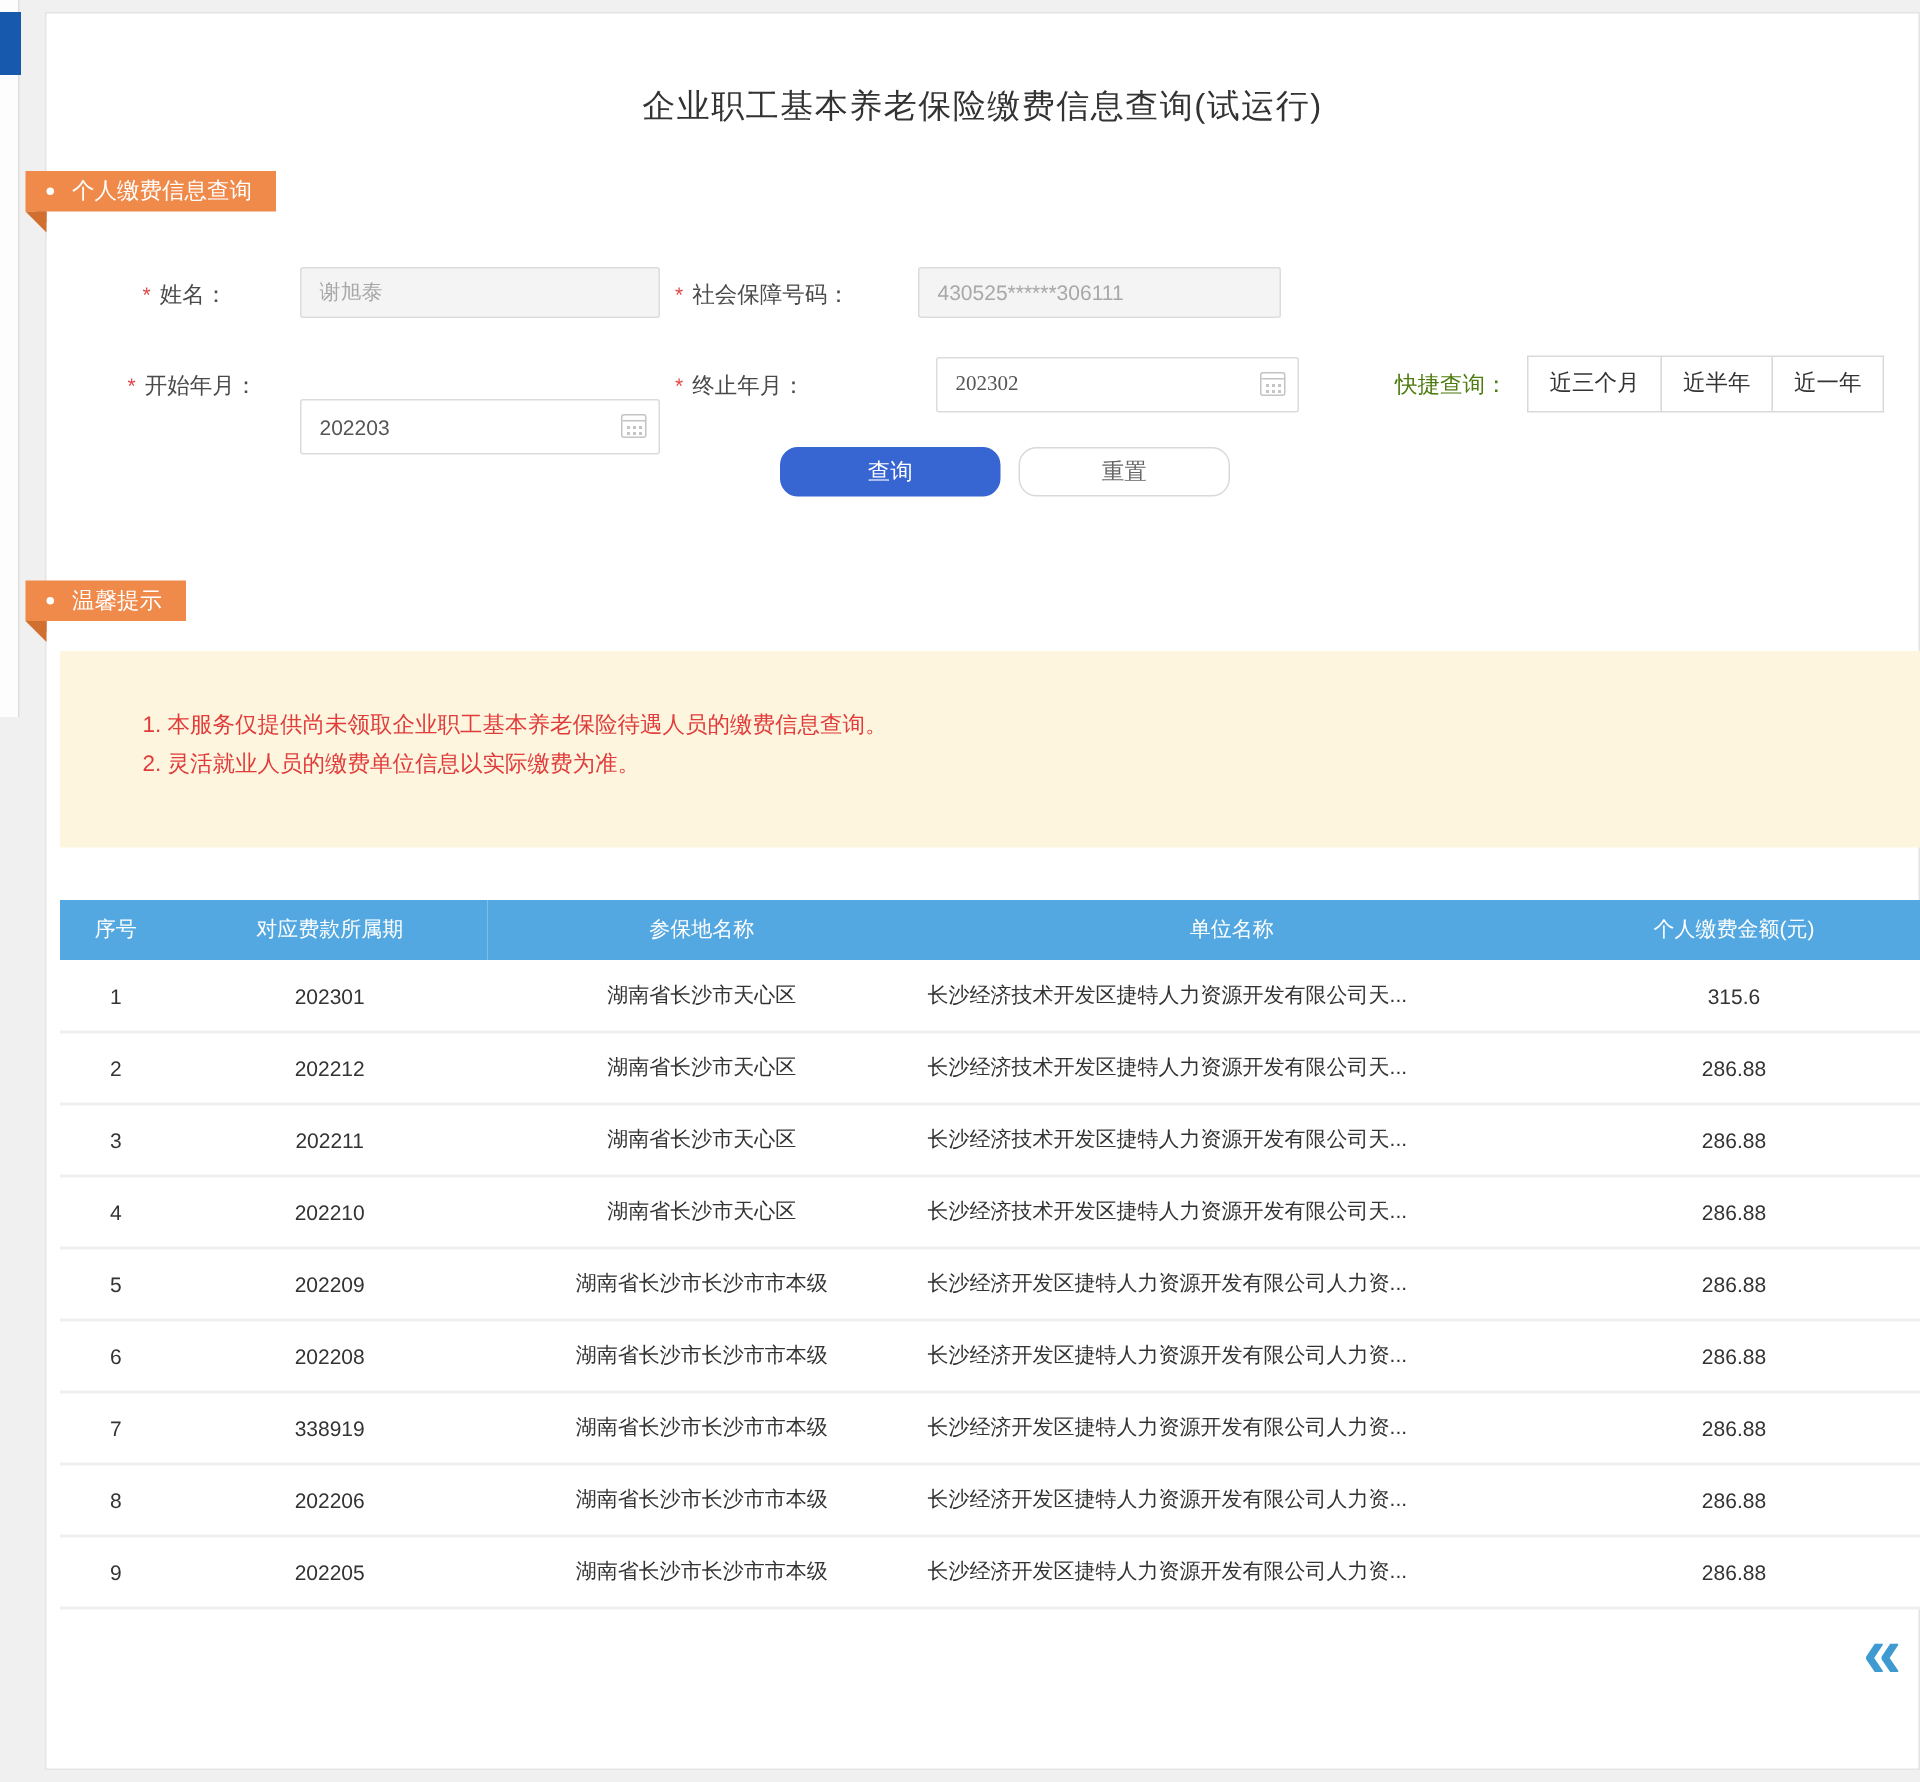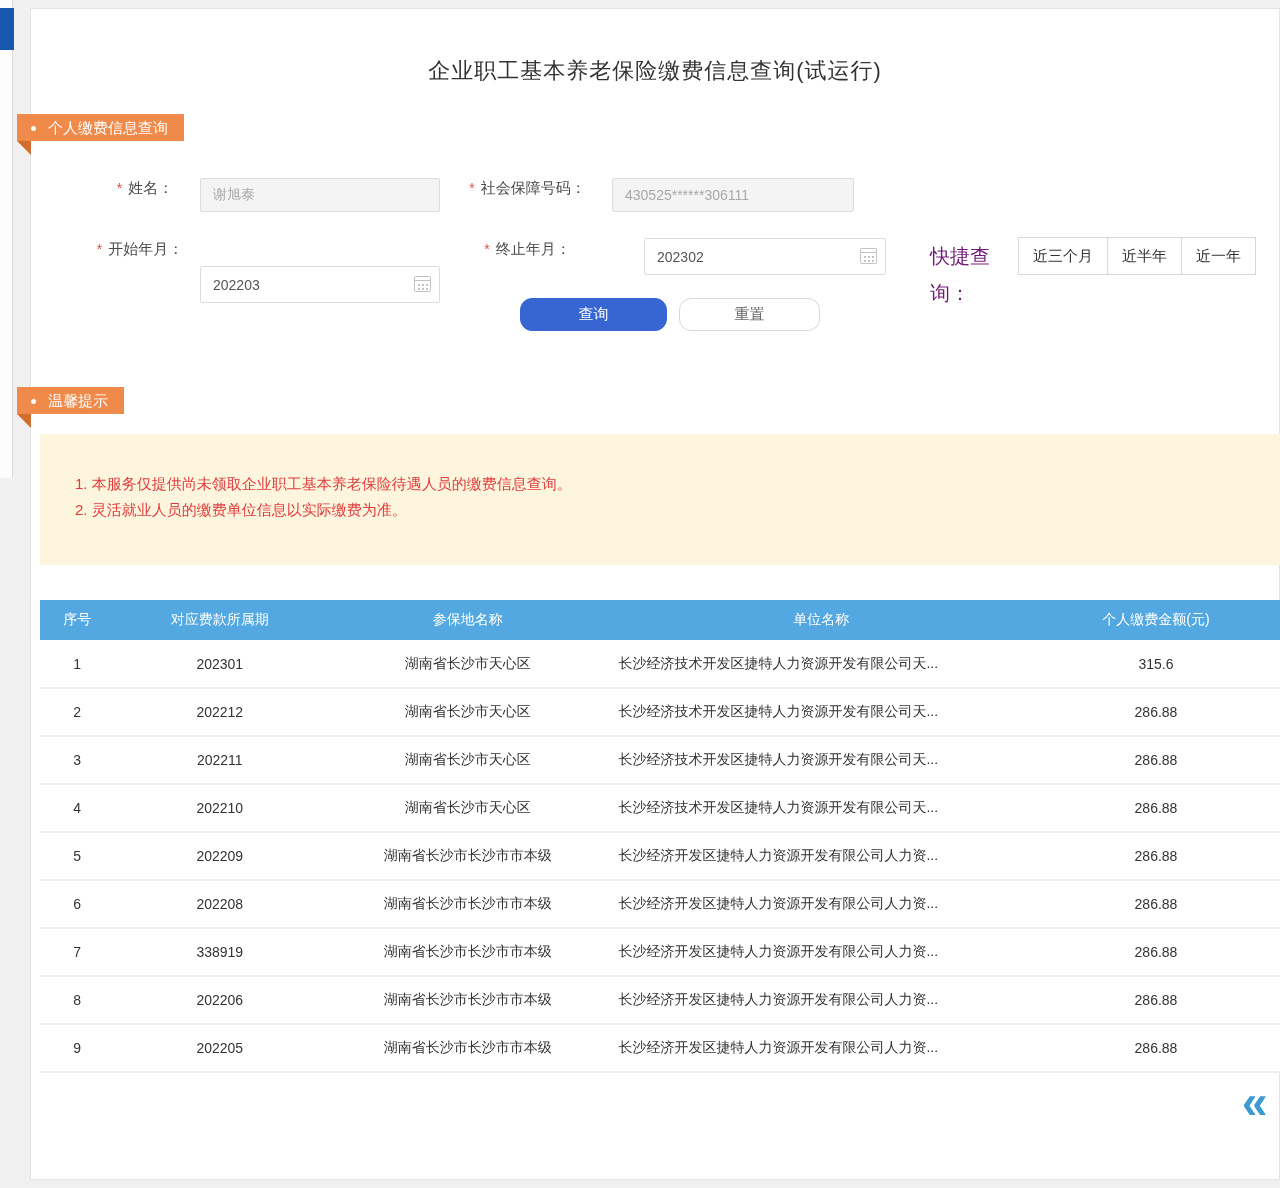--- a/index.html
+++ b/index.html
@@ -12,40 +12,40 @@
   .panel { position:absolute; left:30px; top:8px; width:1250px; height:1172px; background:#ffffff; border:1px solid #e4e4e4; }
 
   .title { position:absolute; left:30px; top:56px; width:1250px; text-align:center; font-size:22px; font-weight:400; color:#333; letter-spacing:1px; }
 
   .ribbon { position:absolute; left:17px; height:27px; line-height:27px; background:#ef8a4a; color:#fff; font-size:15px; padding:0 16px 0 14px; }
   .ribbon .dot { display:inline-block; width:5px; height:5px; border-radius:50%; background:#fff; vertical-align:middle; margin-right:12px; margin-top:-2px; }
   .ribbon::after { content:""; position:absolute; left:0; top:100%; width:0; height:0; border:7px solid #d06f2f; border-left-color:transparent; border-bottom-color:transparent; }
   .ribbon-query { top:114px; }
   .ribbon-tips { top:387px; }
 
-  .form-label { position:absolute; height:34px; line-height:20px; font-size:15px; color:#4a4a4a; text-align:center; }
+  .form-label { position:absolute; height:34px; line-height:36px; font-size:15px; color:#4a4a4a; text-align:left; }
   .req { color:#e04a4a; margin-right:6px; font-size:14px; }
   .inp { position:absolute; height:34px; border:1px solid #dcdcdc; background:#fff; font-size:14px; color:#555; padding:0 30px 0 12px; font-family:inherit; outline:none; border-radius:2px; width:242px; }
   .inp.gray { background:#f4f4f4; color:#a8a8a8; padding-right:12px; }
   .inp-wrap { position:absolute; }
 
   .cal-icon { position:absolute; right:9px; top:50%; margin-top:-9px; width:17px; height:16px; border:1px solid #c4c4c4; border-radius:2px; background:#fff; cursor:pointer; }
   .cal-icon::before { content:""; position:absolute; left:0; right:0; top:3px; height:1px; background:#c4c4c4; }
   .cal-icon::after { content:""; position:absolute; left:3px; top:7px; width:2px; height:2px; background:#c4c4c4; box-shadow:4px 0 #c4c4c4, 8px 0 #c4c4c4, 0 4px #c4c4c4, 4px 4px #c4c4c4, 8px 4px #c4c4c4; }
 
-  .quick-label { position:absolute; left:930px; top:238px; width:80px; height:37px; line-height:37px; font-size:20px; color:#701a75; }
+  .quick-label { position:absolute; left:930px; top:238px; width:80px; height:37px; line-height:37px; font-size:15px; color:#4d7c0f; }
   .quick-group { position:absolute; left:1018px; top:237px; display:flex; }
   .quick-btn { height:38px; line-height:36px; background:#fff; border:1px solid #d9d9d9; font-size:15px; color:#333; padding:0 14px; margin-left:-1px; cursor:pointer; font-family:inherit; white-space:nowrap; }
   .quick-btn:first-child { margin-left:0; }
 
   .btn { position:absolute; height:33px; font-size:15px; border-radius:12px; cursor:pointer; font-family:inherit; }
   .btn-query { left:520px; top:298px; width:147px; background:#3765d2; border:1px solid #3765d2; color:#fff; }
   .btn-reset { left:679px; top:298px; width:141px; background:#fff; border:1px solid #d9d9d9; color:#666; }
 
-  .notice { position:absolute; left:40px; top:434px; width:1240px; height:131px; background:#fdf5dd; }
+  .notice { position:absolute; left:40px; top:434px; width:1240px; height:131px; background:#fdf5dd;padding-left:20px; }
   .notice-line { margin-left:35px; font-size:15px; color:#e13c3c; line-height:26px; }
   .notice-line:first-child { margin-top:37px; }
 
   .pay-table { position:absolute; left:40px; top:600px; width:1240px; border-collapse:collapse; table-layout:fixed; }
   .pay-table th { background:#54a8e1; color:#fff; font-weight:400; font-size:14px; height:40px; }
   .pay-table td { height:48px; font-size:14px; color:#333; text-align:center; border-bottom:2px solid #efefef; background:#fff; }
   .pay-table td.company { text-align:left; padding-left:8px; color:#333; white-space:nowrap; overflow:hidden; }
   .col-idx { width:6%; } .col-period { width:17%; } .col-area { width:23%; } .col-company { width:34%; } .col-amount { width:20%; }
 
   .collapse-chevron { position:absolute; left:1242px; top:1078px; font-size:46px; color:#3f9ad2; font-weight:bold; cursor:pointer; line-height:1; transform:scaleY(1.05); }
@@ -78,21 +78,21 @@
     <span class="req">*</span><span>开始年月：</span>
   </div>
   <div class="inp-wrap" style="left:200px; top:238px; width:240px; height:37px;margin-top:28px;">
     <input class="inp" style="position: absolute; left: 0px; top: 0px; width: 240px; height: 37px;" value="202203">
     <span class="cal-icon"></span>
   </div>
 
   <div class="form-label" style="left:450px; top:239px; width:155px;">
     <span class="req">*</span><span>终止年月：</span>
   </div>
-  <div class="inp-wrap" style="left:644px; top:238px; width:242px; height:37px;">
+  <div class="inp-wrap" style="left:624px; top:238px; width:242px; height:37px;font-family:Liberation Serif, serif;">
     <input class="inp" style="position: absolute; left: 0px; top: 0px; width: 242px; height: 37px;" value="202302">
     <span class="cal-icon"></span>
   </div>
 
   <div class="quick-label">快捷查询：</div>
   <div class="quick-group">
     <button class="quick-btn">近三个月</button>
     <button class="quick-btn">近半年</button>
     <button class="quick-btn">近一年</button>
   </div>

